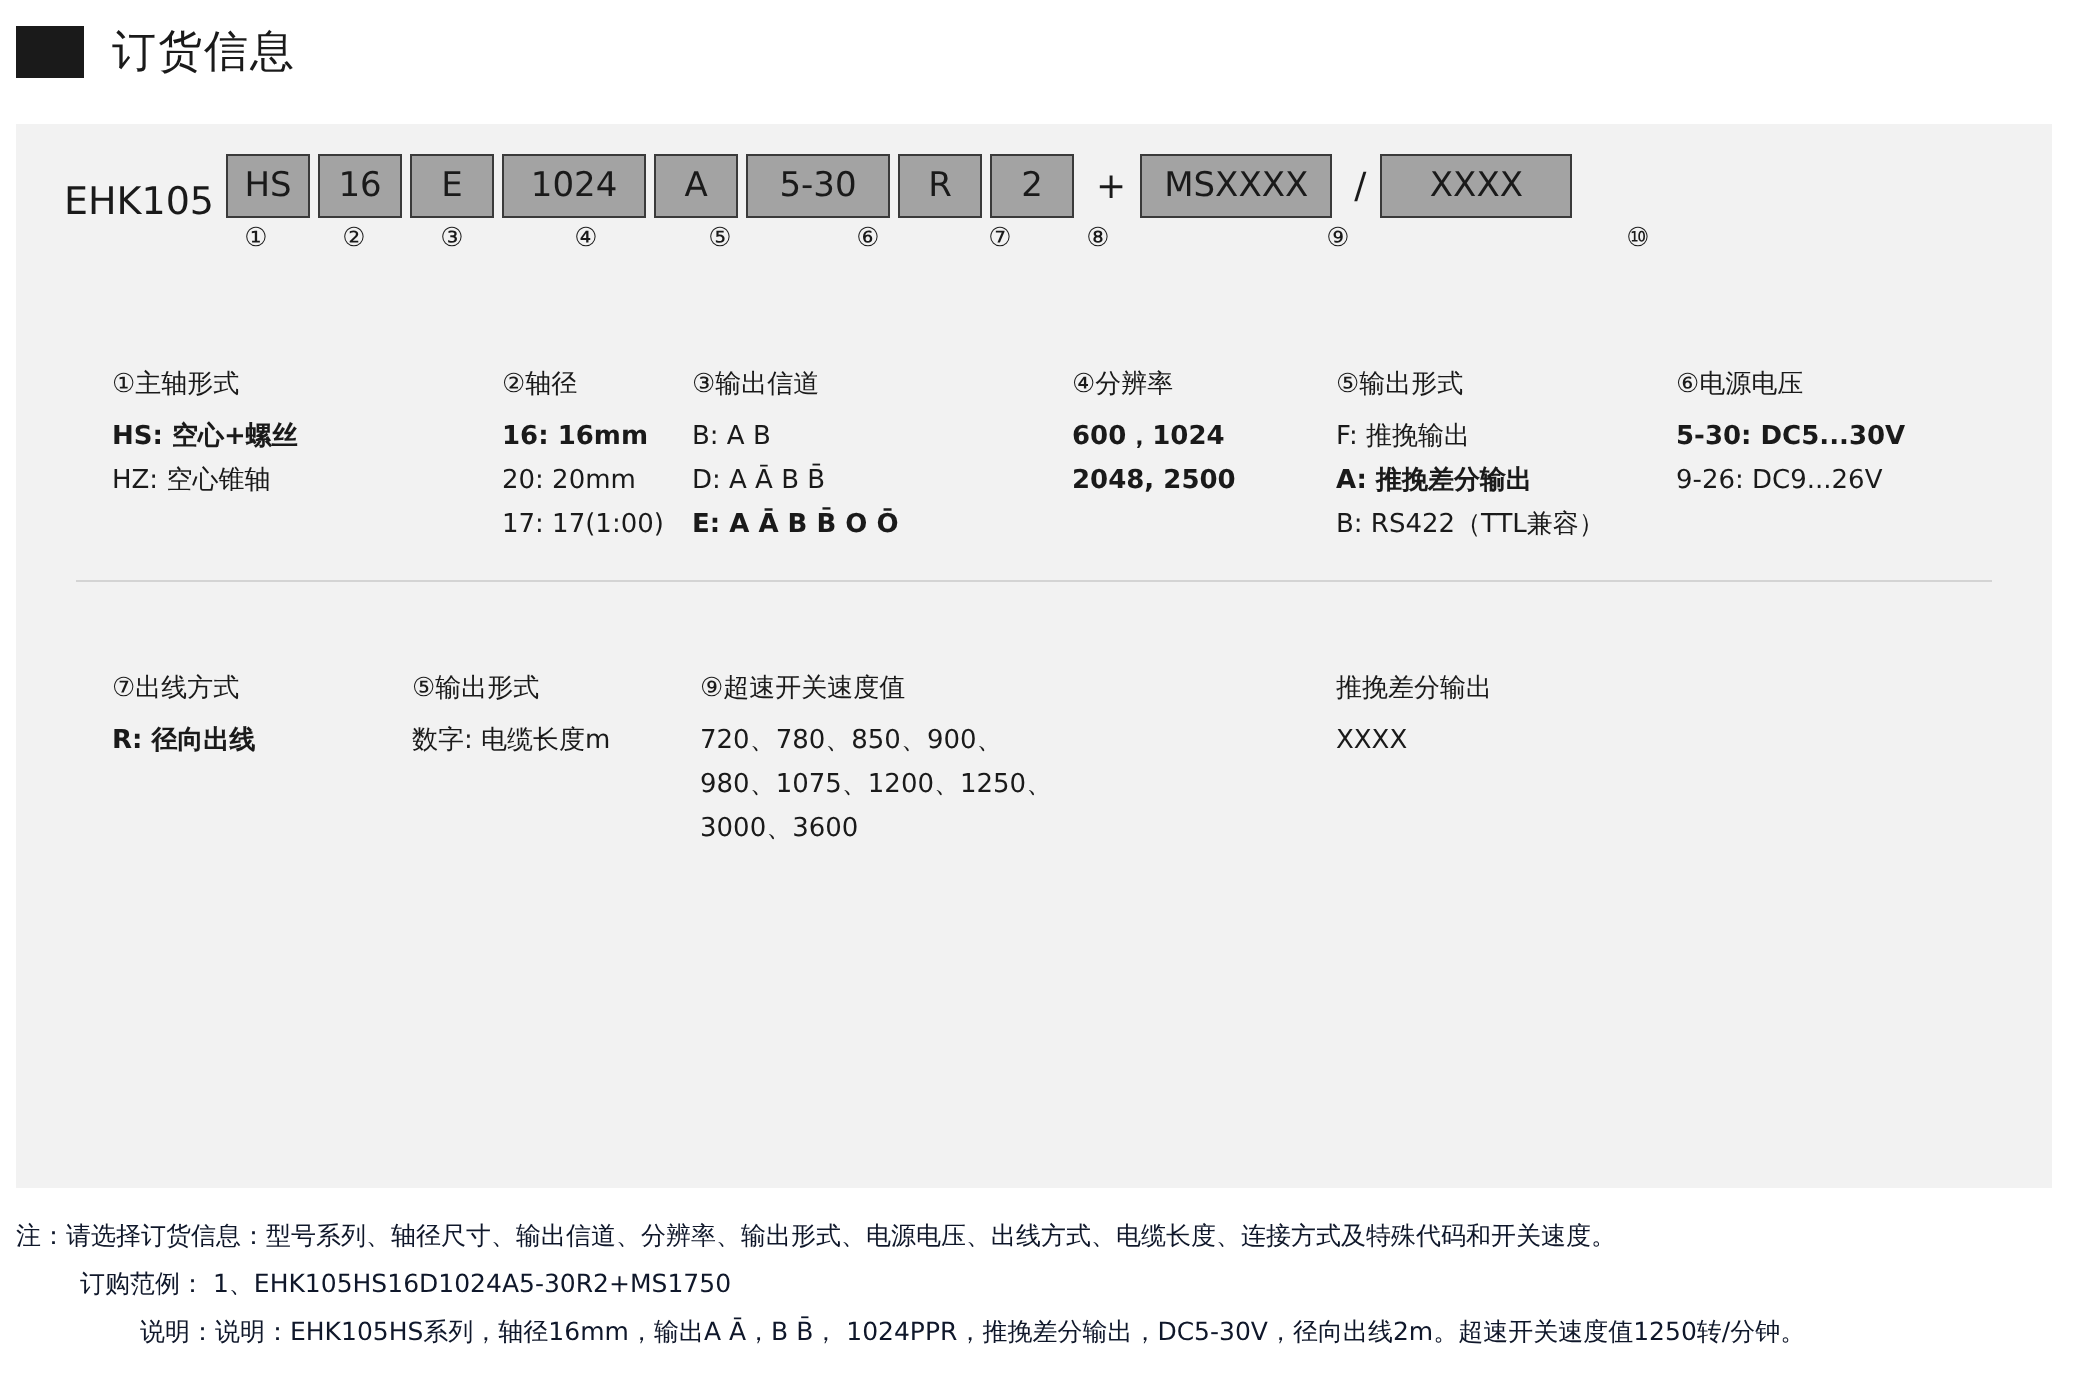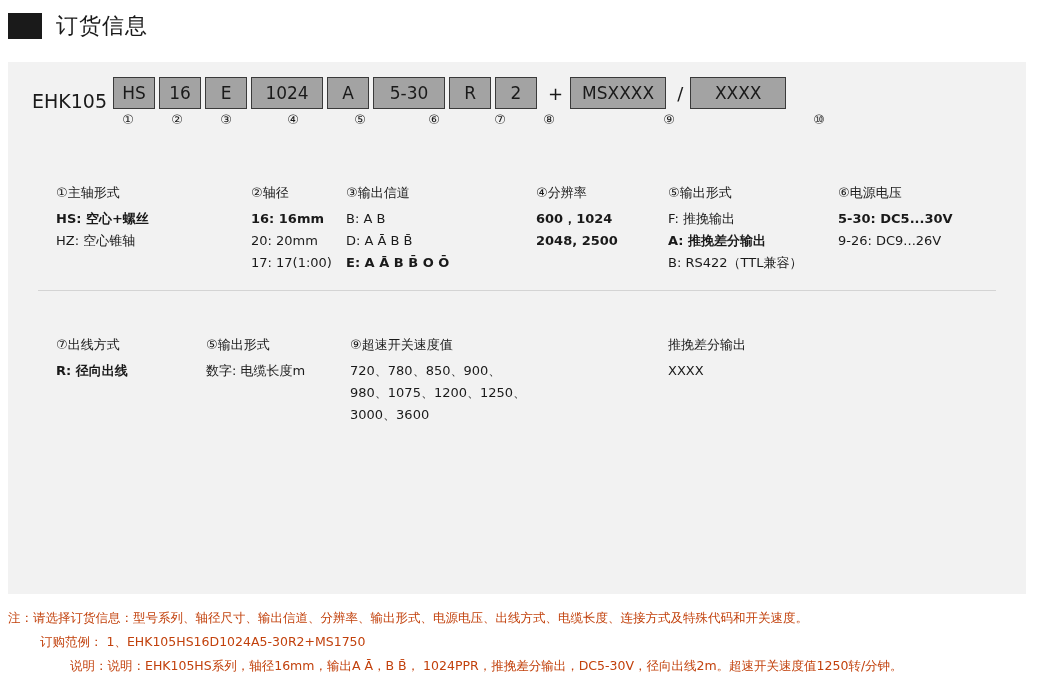--- a/index.html
+++ b/index.html
@@ -130,21 +130,21 @@
     color: #1a1a1a;
   }
 
   
   .bottom-notes {
     position: absolute;
     left: 8px; top: 606px;
     width: 1020px;
     font-size: 12.5px;
     line-height: 24px;
-    color: #c2410c;
+    color: #0f172a;
   }
   .bn-1 { padding-left: 0; }
   .bn-2 { padding-left: 32px; }
   .bn-3 { padding-left: 62px; }
 </style>
 </head>
 <body>
 
 <div class="page-header">
   <div class="header-bar"></div>

